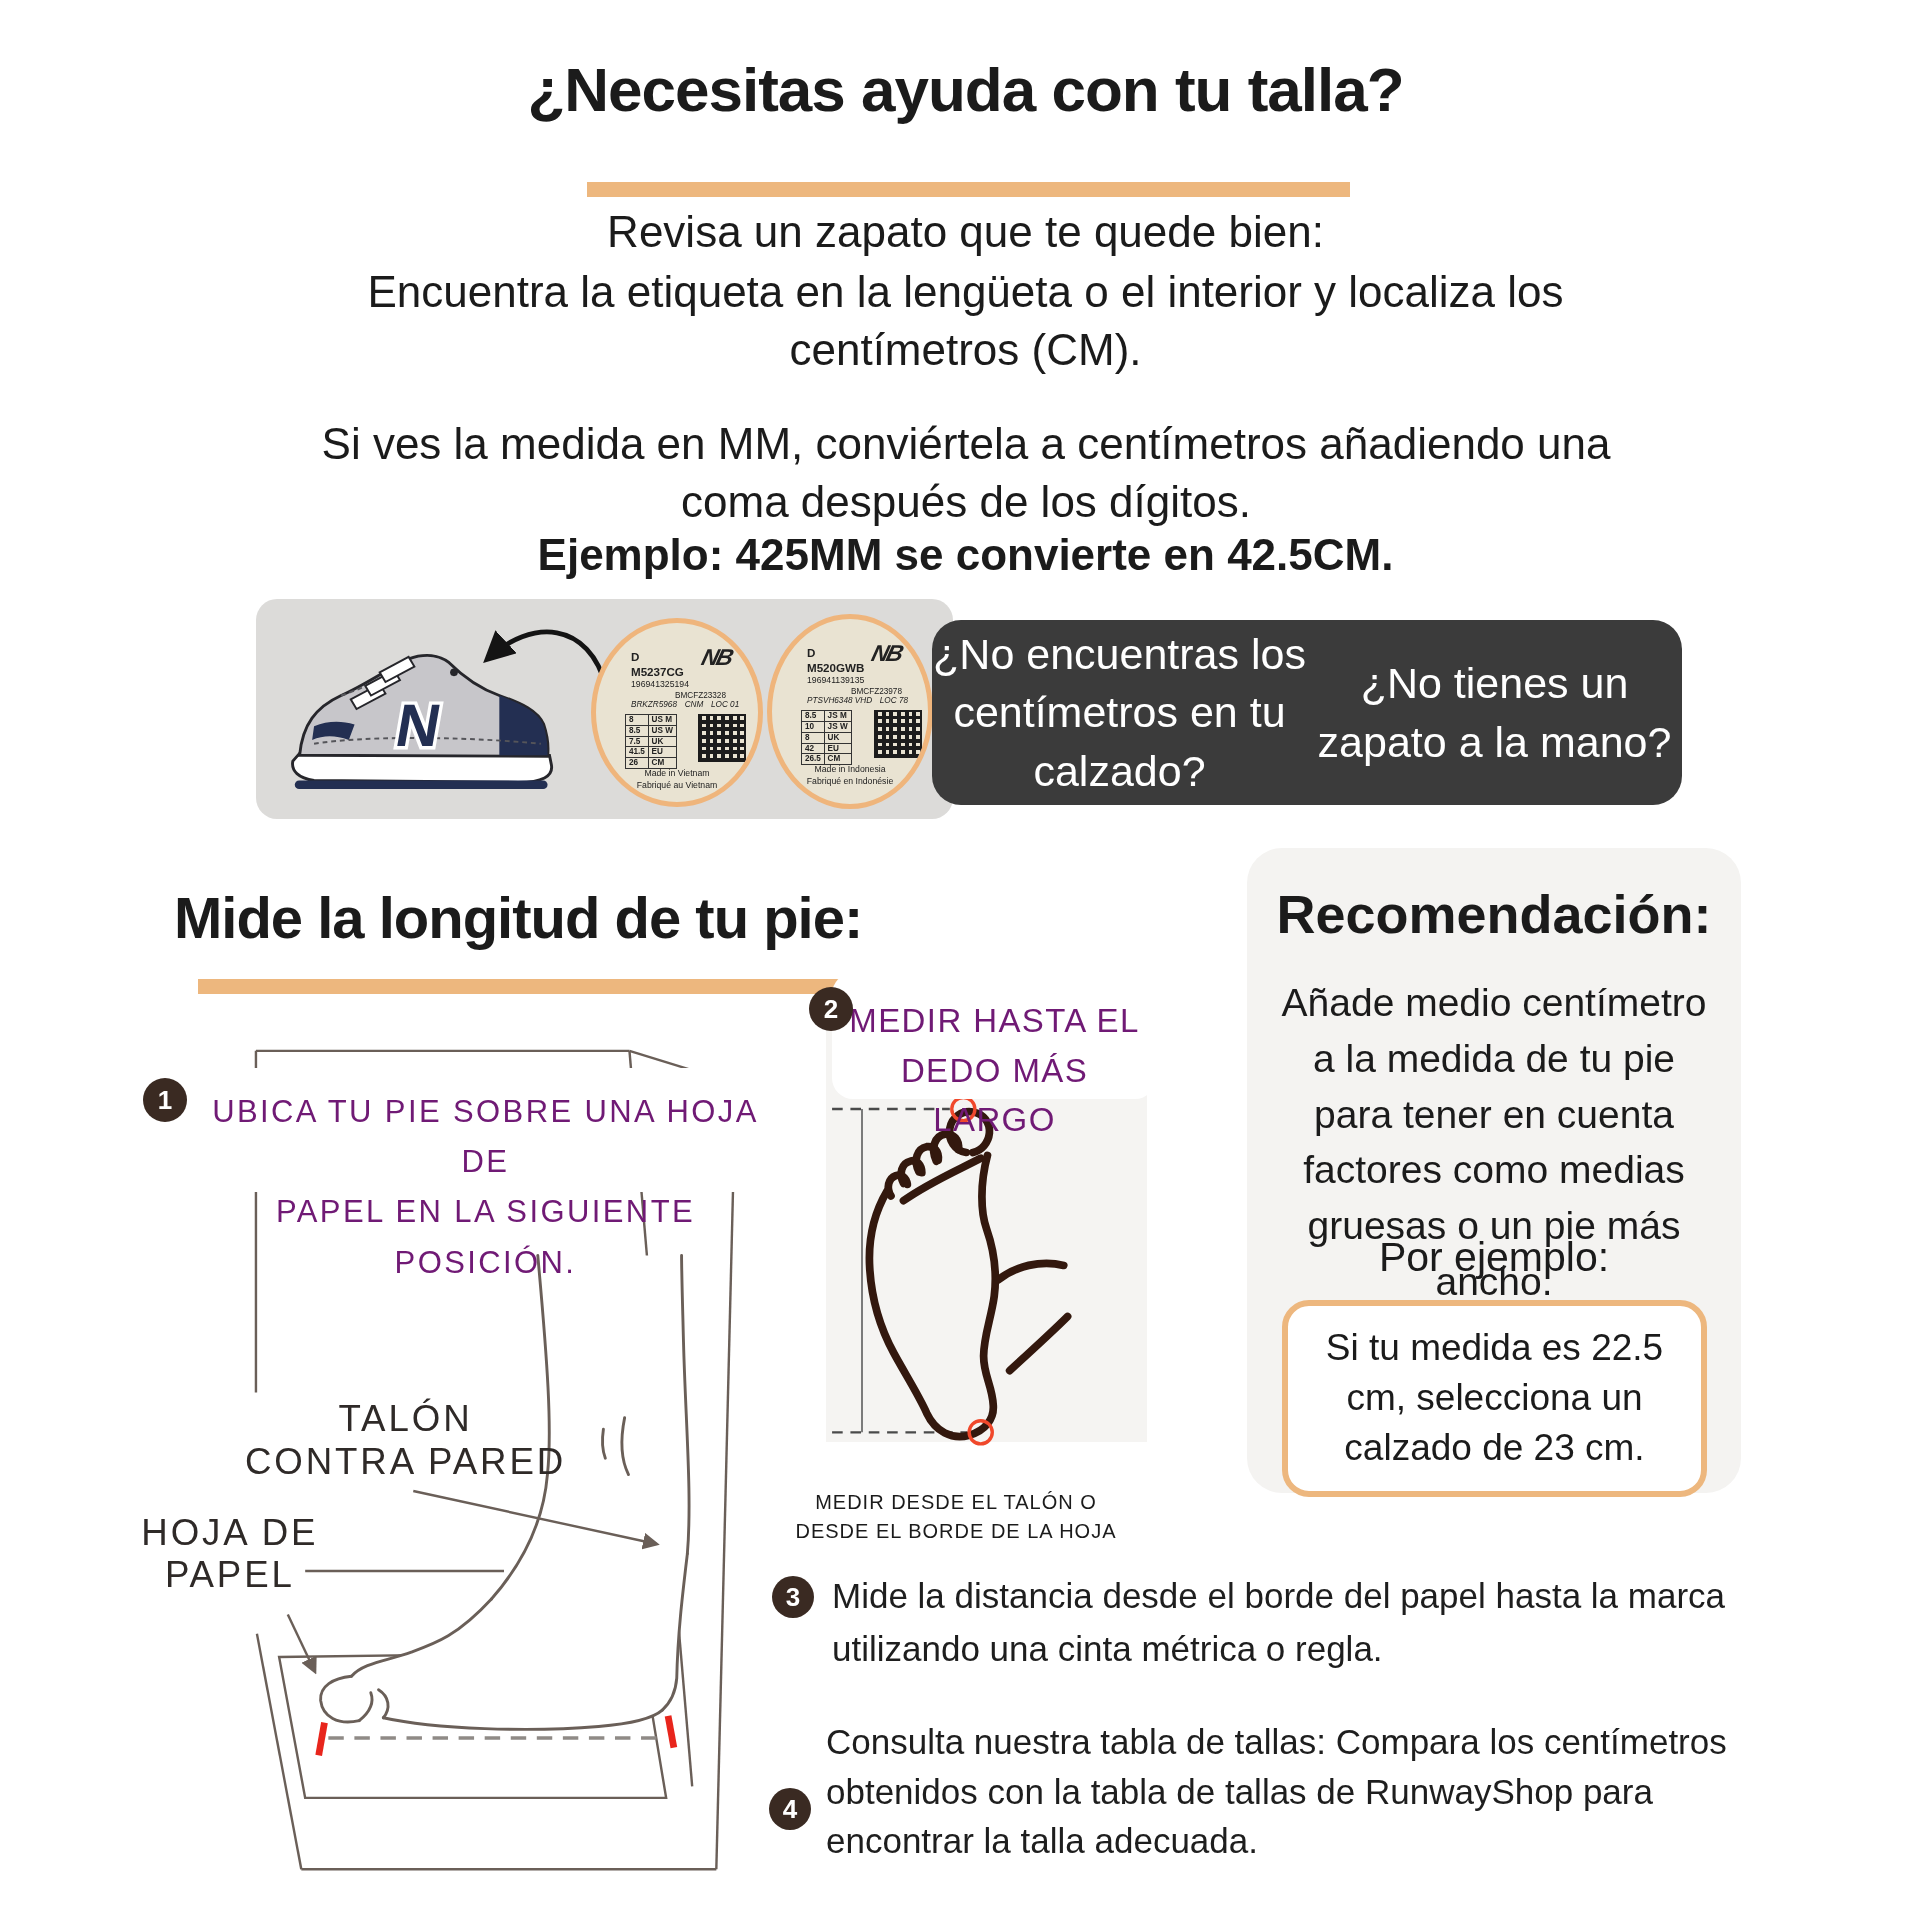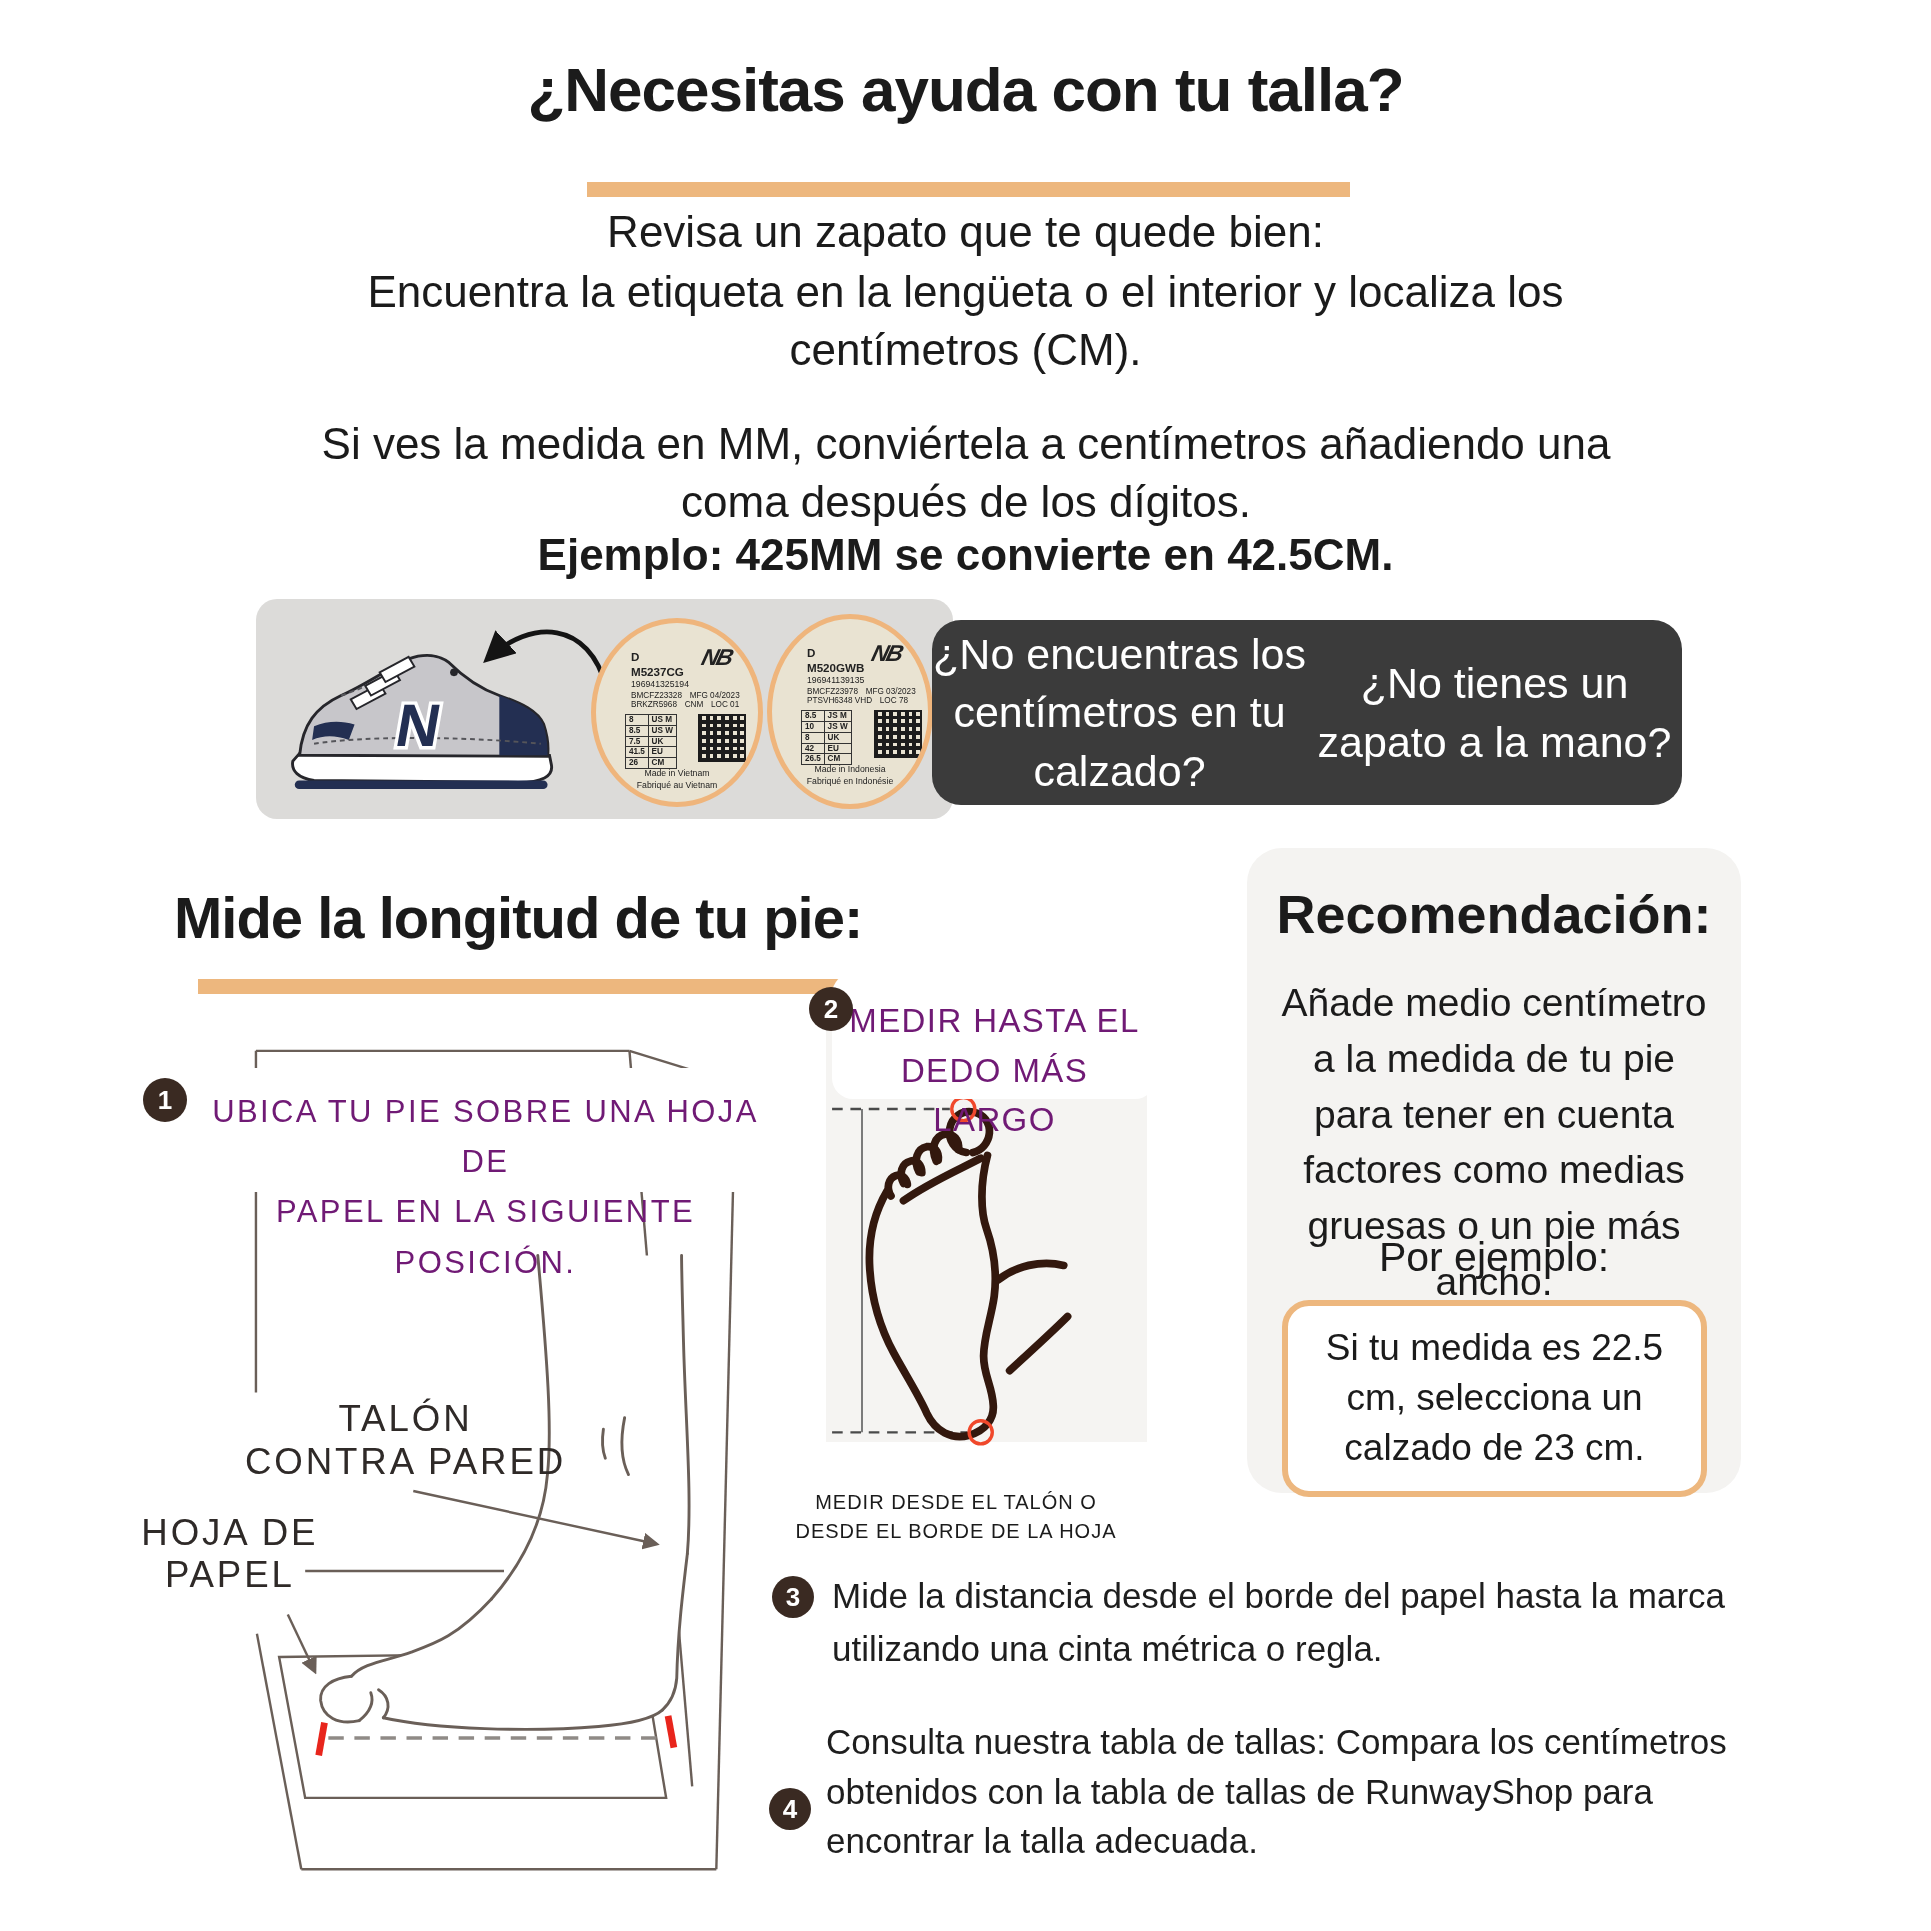--- a/index.html
+++ b/index.html
@@ -22,22 +22,22 @@
        overflow:hidden;color:#222;box-sizing:border-box;}
   #tag1{left:335px;top:19.3px;width:172px;height:189px;}
   #tag2{left:511px;top:15.4px;width:166px;height:195px;}
   .tag .ti{position:absolute;white-space:nowrap;}
   .t-corner{left:35px;top:27px;font-weight:700;font-size:11.6px;}
   .t-logo{right:27px;top:21px;font-weight:800;font-size:23px;font-style:italic;
           letter-spacing:-1.9px;transform:skewX(-14deg);}
   .t-model{left:35px;top:42px;font-weight:700;font-size:11.6px;}
   .t-num{left:35px;top:56px;font-size:8.7px;}
   .t-row1{left:35px;top:68px;font-size:8.2px;}
-  .t-row1 span{margin-right:7.7px;}
-  .t-row2{left:35px;top:77px;font-size:8.2px;}
+  .t-row1 span{margin-right:7.7px;margin-left:44px;}
+  .t-row2{left:35px;top:77px;font-size:8.2px;font-style:italic;}
   .t-row2 span{margin-right:7.7px;}
   .t-table{left:29px;top:91px;border-collapse:collapse;font-size:8.2px;font-weight:700;}
   .t-table td{border:1px solid #333;padding:0 2.9px;line-height:9.7px;height:9.7px;}
   .t-qr{left:102px;top:91px;width:48px;height:48px;position:absolute;
         background:repeating-linear-gradient(0deg,#1c1c1c 0 3.9px,rgba(255,255,255,0) 3.9px 7.7px),
                    repeating-linear-gradient(90deg,#1c1c1c 0 3.9px,#e9e3d2 3.9px 7.7px);}
   .t-made{left:0;right:0;top:145px;text-align:center;font-size:8.7px;line-height:1.3;position:absolute;}
 
   
   #darkbox{left:932px;top:620px;width:750px;height:185px;border-radius:29px;background:#3B3B3B;

